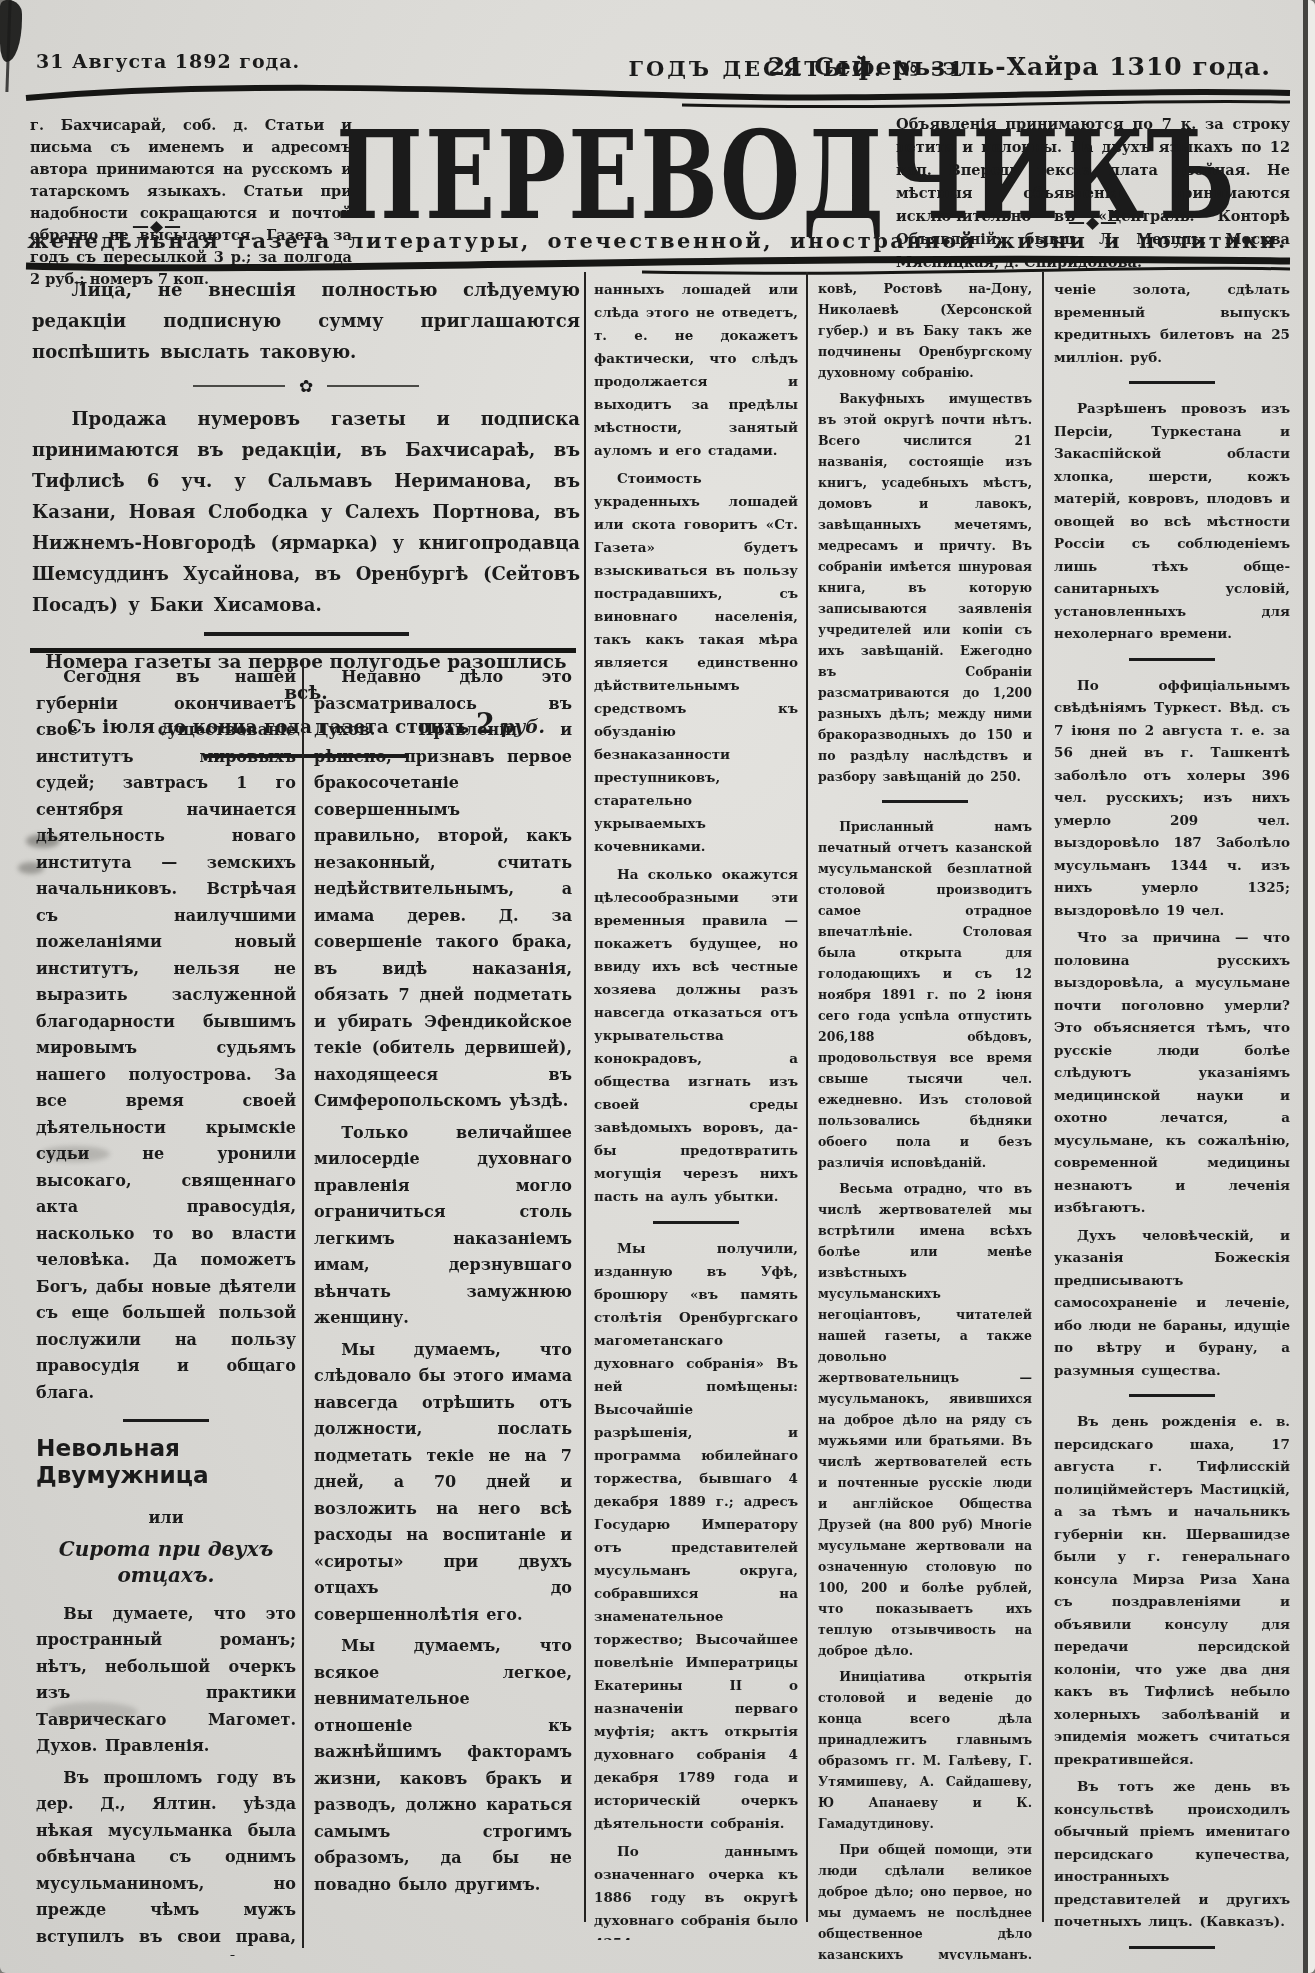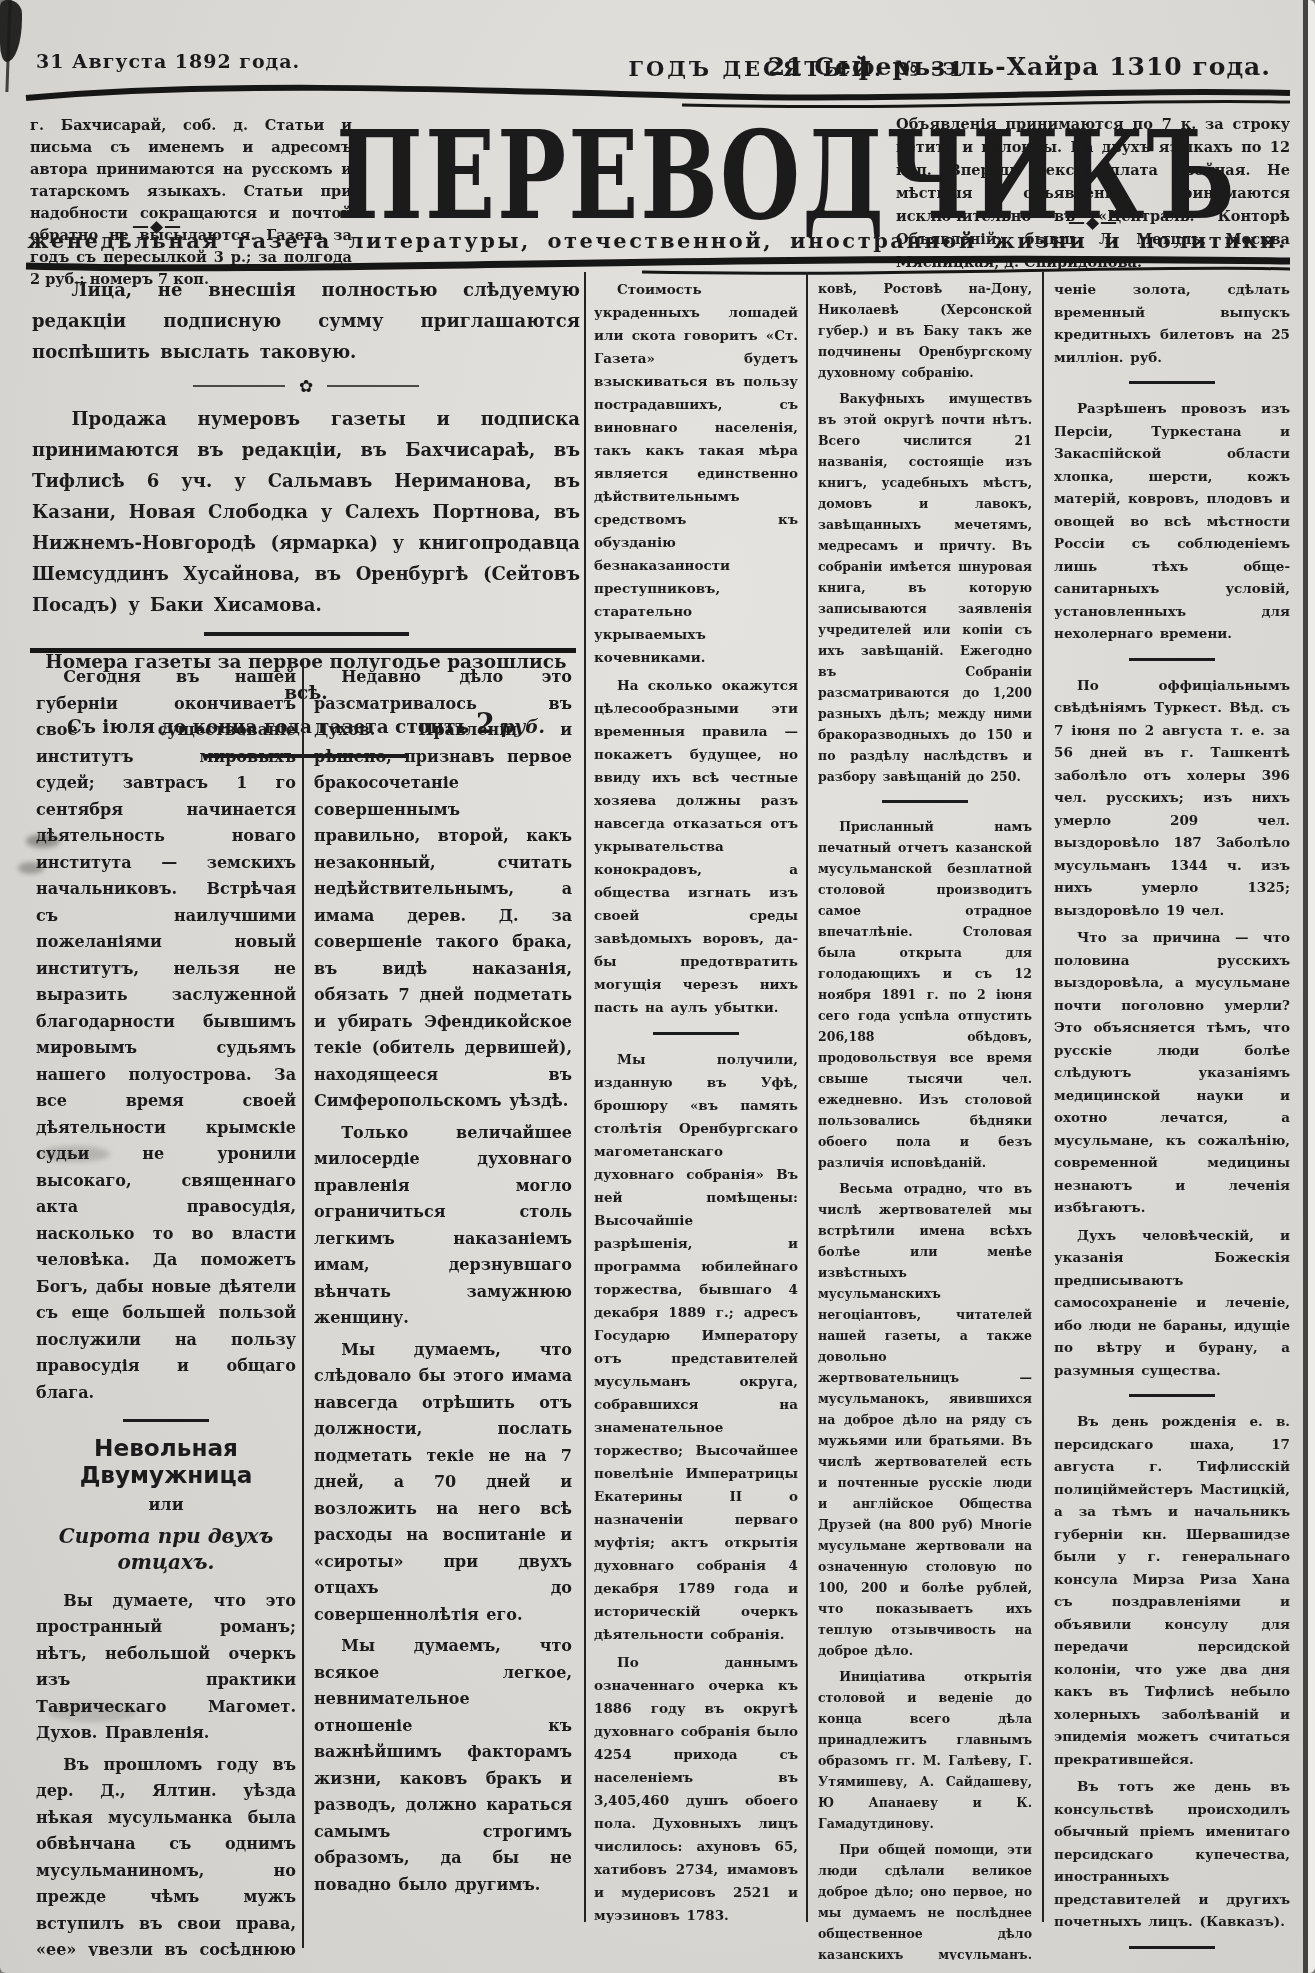--- a/index.html
+++ b/index.html
@@ -46,22 +46,22 @@
   
   .col { position:absolute; overflow:hidden; font-weight:bold; }
   .col1 { left:36px;  top:664px; width:260px; height:1292px; font-size:16px;   line-height:26.5px; }
   .col2 { left:314px; top:664px; width:258px; height:1292px; font-size:16px;   line-height:26.5px; }
   .col3 { left:594px; top:278px; width:204px; height:1662px; font-size:13.5px; line-height:23px; }
   .col4 { left:818px; top:278px; width:214px; height:1682px; font-size:12.5px; line-height:21px; }
   .col5 { left:1054px;top:278px; width:236px; height:1682px; font-size:13.5px; line-height:22.5px; }
   .para { margin:0 0 5px; text-indent:1.7em; text-align:justify; word-spacing:2px; }
   .para.cont { text-indent:0; }
   .rule { width:86px; border-top:3px solid #1b1b1b; margin:13px auto; }
-  .h-sans   { font-family:"DejaVu Sans", sans-serif; font-weight:bold; text-align:center;
-              font-size:1.45em; margin:12px 0 4px; }
+  .h-sans   { font-family:"DejaVu Sans", sans-serif; font-weight:bold; text-align:left;
+              font-size:1.45em; margin:12px 0 17px; }
   .h-small  { text-align:center; font-weight:bold; margin:2px 0; font-size:1em; }
   .h-italic { text-align:center; font-style:italic; font-size:1.25em; margin:4px 0 12px; font-weight:bold; }
   .vdiv { position:absolute; width:2px; background:#232220; }
   .vd1 { left:302px;  top:660px; height:1288px; }
   .vd2 { left:584px;  top:272px; height:1650px; }
   .vd3 { left:806px;  top:272px; height:1650px; }
   .vd4 { left:1042px; top:272px; height:1650px; }
 </style>
 </head>
 <body>
@@ -123,20 +123,21 @@
       <p class="para">Вы думаете, что это пространный романъ; нѣтъ, небольшой очеркъ изъ практики Таврическаго Магомет. Духов. Правленія.</p>
       <p class="para">Въ прошломъ году въ дер. Д., Ялтин. уѣзда нѣкая мусульманка была обвѣнчана съ однимъ мусульманиномъ, но прежде чѣмъ мужъ вступилъ въ свои права, «ее» увезли въ сосѣднюю деревню Н., гдѣ пребывалъ другой претендентъ на ея руку. Мулла этой послѣдней деревни былъ столь любезенъ, что, объявивъ 1-й бракъ недѣйствительнымъ, обвѣнчалъ «ее» со вторымъ претендентомъ, и горная парочка зажила, не обращая вниманія на сенсацію, возбужденную среди сородичей этимъ двойнымъ бракомъ.</p>
     </div>
   <div class="col col2">
       <p class="para">Недавно дѣло это разсматривалось въ Духов. Правленіи и рѣшено, признавъ первое бракосочетаніе совершеннымъ правильно, второй, какъ незаконный, считать недѣйствительнымъ, а имама дерев. Д. за совершеніе такого брака, въ видѣ наказанія, обязать 7 дней подметать и убирать Эфендикойское текіе (обитель дервишей), находящееся въ Симферопольскомъ уѣздѣ.</p>
       <p class="para">Только величайшее милосердіе духовнаго правленія могло ограничиться столь легкимъ наказаніемъ имам, дерзнувшаго вѣнчать замужнюю женщину.</p>
       <p class="para">Мы думаемъ, что слѣдовало бы этого имама навсегда отрѣшить отъ должности, послать подметать текіе не на 7 дней, а 70 дней и возложить на него всѣ расходы на воспитаніе и «сироты» при двухъ отцахъ до совершеннолѣтія его.</p>
       <p class="para">Мы думаемъ, что всякое легкое, невнимательное отношеніе къ важнѣйшимъ факторамъ жизни, каковъ бракъ и разводъ, должно караться самымъ строгимъ образомъ, да бы не повадно было другимъ.</p>
     </div>
   <div class="col col3">
+      <p class="para cont">нанныхъ лошадей или слѣда этого не отведетъ, т. е. не докажетъ фактически, что слѣдъ продолжается и выходитъ за предѣлы мѣстности, занятый ауломъ и его стадами.</p>
       <p class="para">Стоимость украденныхъ лошадей или скота говоритъ «Ст. Газета» будетъ взыскиваться въ пользу пострадавшихъ, съ виновнаго населенія, такъ какъ такая мѣра является единственно дѣйствительнымъ средствомъ къ обузданію безнаказанности преступниковъ, старательно укрываемыхъ кочевниками.</p>
       <p class="para">На сколько окажутся цѣлесообразными эти временныя правила — покажетъ будущее, но ввиду ихъ всѣ честные хозяева должны разъ навсегда отказаться отъ укрывательства конокрадовъ, а общества изгнать изъ своей среды завѣдомыхъ воровъ, да-бы предотвратить могущія черезъ нихъ пасть на аулъ убытки.</p>
       <div class="rule"></div>
       <p class="para">Мы получили, изданную въ Уфѣ, брошюру «въ память столѣтія Оренбургскаго магометанскаго духовнаго собранія» Въ ней помѣщены: Высочайшіе разрѣшенія, и программа юбилейнаго торжества, бывшаго 4 декабря 1889 г.; адресъ Государю Императору отъ представителей мусульманъ округа, собравшихся на знаменательное торжество; Высочайшее повелѣніе Императрицы Екатерины II о назначеніи перваго муфтія; актъ открытія духовнаго собранія 4 декабря 1789 года и историческій очеркъ дѣятельности собранія.</p>
       <p class="para">По даннымъ означеннаго очерка къ 1886 году въ округѣ духовнаго собранія было 4254 прихода съ населеніемъ въ 3,405,460 душъ обоего пола. Духовныхъ лицъ числилось: ахуновъ 65, хатибовъ 2734, имамовъ и мудерисовъ 2521 и муэзиновъ 1783.</p>
     </div>
   <div class="col col4">
       <p class="para cont">ковѣ, Ростовѣ на-Дону, Николаевѣ (Херсонской губер.) и въ Баку такъ же подчинены Оренбургскому духовному собранію.</p>
       <p class="para">Вакуфныхъ имуществъ въ этой округѣ почти нѣтъ. Всего числится 21 названія, состоящіе изъ книгъ, усадебныхъ мѣстъ, домовъ и лавокъ, завѣщанныхъ мечетямъ, медресамъ и причту. Въ собраніи имѣется шнуровая книга, въ которую записываются заявленія учредителей или копіи съ ихъ завѣщаній. Ежегодно въ Собраніи разсматриваются до 1,200 разныхъ дѣлъ; между ними бракоразводныхъ до 150 и по раздѣлу наслѣдствъ и разбору завѣщаній до 250.</p>
       <div class="rule"></div>

